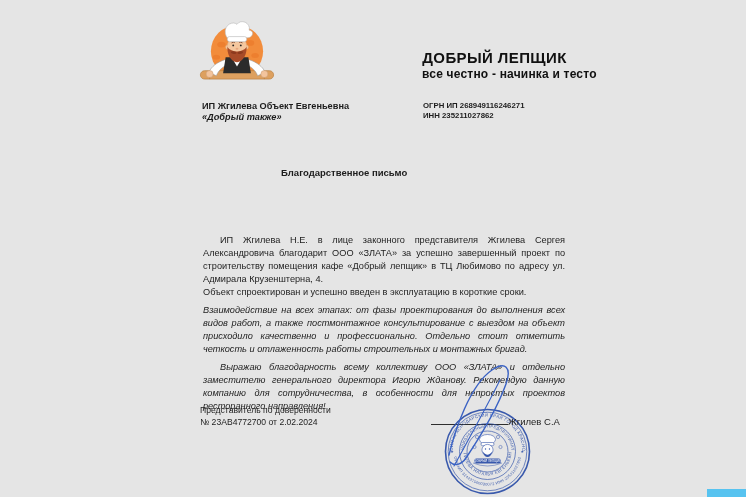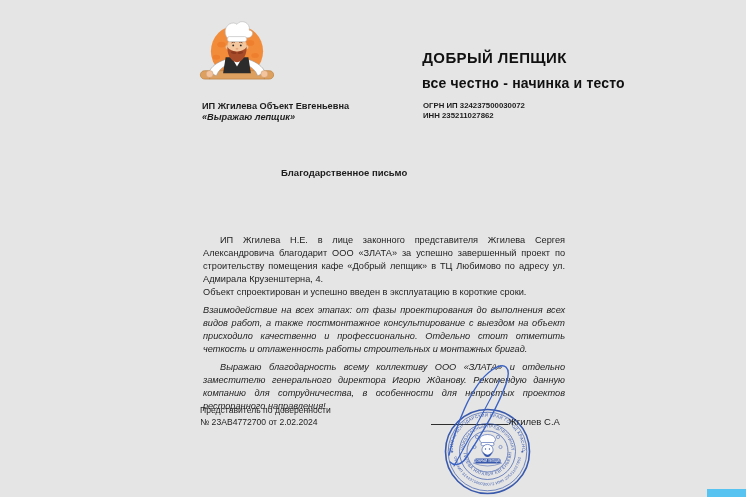--- a/index.html
+++ b/index.html
@@ -3,21 +3,21 @@
 <meta charset="utf-8">
 <style>
   html,body{margin:0;padding:0;background:#fff;}
   .page{position:relative;width:746px;height:497px;background:#e5e5e5;overflow:hidden;
         font-family:"Liberation Sans",sans-serif;color:#1d1d1d;padding-left:43px;}
 
   
   .logo{position:absolute;left:197px;top:15px;width:80px;height:76px;}
   .brand{position:absolute;left:422px;top:49px;width:145px;text-align:center;}
   .brand-title{font-size:15px;font-weight:bold;letter-spacing:0.4px;color:#111;white-space:nowrap;}
-  .brand-tagline{font-size:14px;font-weight:bold;letter-spacing:0.2px;color:#111;margin-top:9px;white-space:nowrap;}
+  .brand-tagline{font-size:12px;font-weight:bold;letter-spacing:0.2px;color:#111;margin-top:1px;white-space:nowrap;}
 
   
   .sender{position:absolute;left:202px;top:101px;font-size:9.2px;font-weight:bold;line-height:10.5px;}
   .sender .it{font-style:italic;}
   .reg{position:absolute;left:423px;top:101px;font-size:7.8px;font-weight:bold;line-height:10px;}
 
   
   .letter-title{position:absolute;left:281px;top:167px;font-size:9.5px;font-weight:bold;}
   .body-text{position:absolute;left:203px;top:200px;width:362px;font-size:9.2px;line-height:13px;text-align:justify;}
   .body-text p{margin:0;}
@@ -78,25 +78,25 @@
     <rect x="36" y="22.5" width="23" height="6" rx="2.5" fill="#ffffff" stroke="#b5b5b5" stroke-width="0.7"></rect>
   </svg>
 
   <div class="brand">
     <div class="brand-title">ДОБРЫЙ ЛЕПЩИК</div>
     <div class="brand-tagline">все честно - начинка и тесто</div>
   </div>
 
   <div class="sender">
     <div>ИП Жгилева Объект Евгеньевна</div>
-    <div class="it">«Выражаю лепщик»</div>
+    <div class="it">«Добрый также»</div>
   </div>
 
   <div class="reg">
-    <div>ОГРН ИП 324237500030072</div>
+    <div>ОГРН ИП 268949116246271</div>
     <div>ИНН 235211027862</div>
   </div>
 
   <div class="letter-title">Благодарственное письмо</div>
   <div class="body-text">
     <p class="indent">ИП Жгилева Н.Е. в лице законного представителя Жгилева Сергея Александровича благодарит ООО «ЗЛАТА» за успешно завершенный проект по строительству помещения кафе «Добрый лепщик» в ТЦ Любимово по адресу ул. Адмирала Крузенштерна, 4.</p>
     <p>Объект спроектирован и успешно введен в эксплуатацию в короткие сроки.</p>
     <p class="gap">Взаимодействие на всех этапах: от фазы проектирования до выполнения всех видов работ, а также постмонтажное консультирование с выездом на объект присходило качественно и профессионально. Отдельно стоит отметить четкость и отлаженность работы строительных и монтажных бригад.</p>
     <p class="gap indent">Выражаю благодарность всему коллективу ООО «ЗЛАТА» и отдельно заместителю генерального директора Игорю Жданову. Рекомендую данную компанию для сотрудничества, в особенности для непростых проектов ресторанного направления!</p>
   </div>

